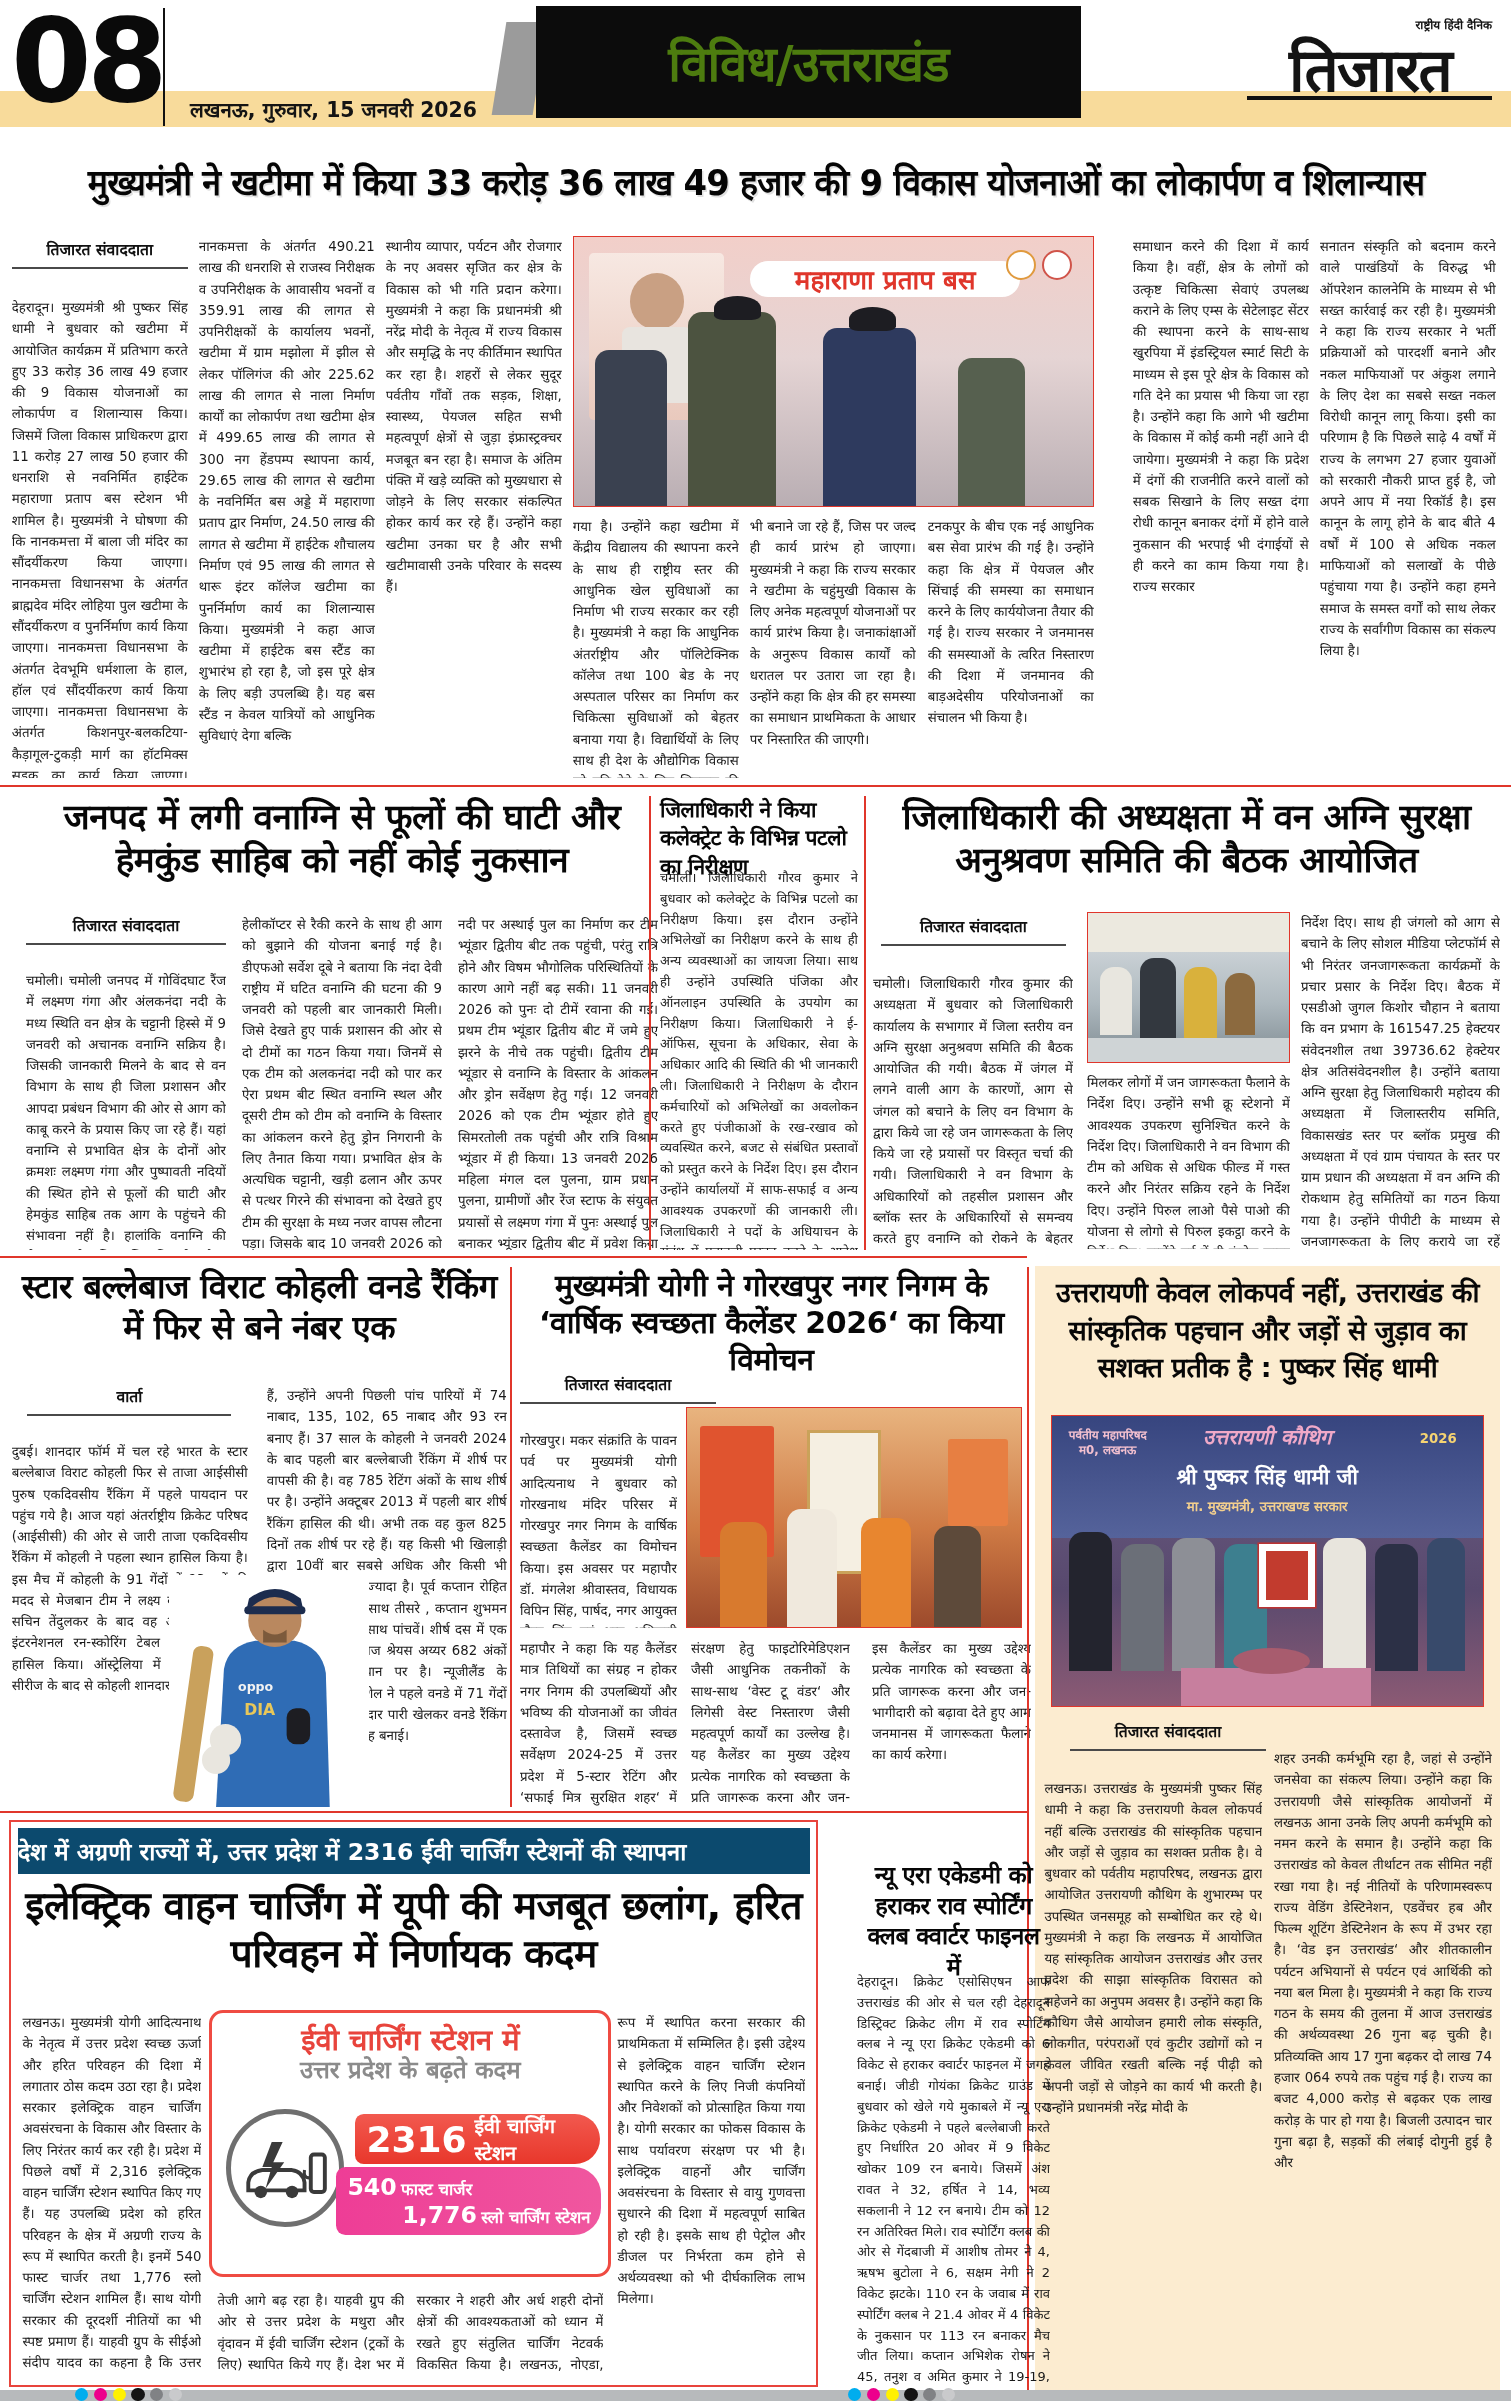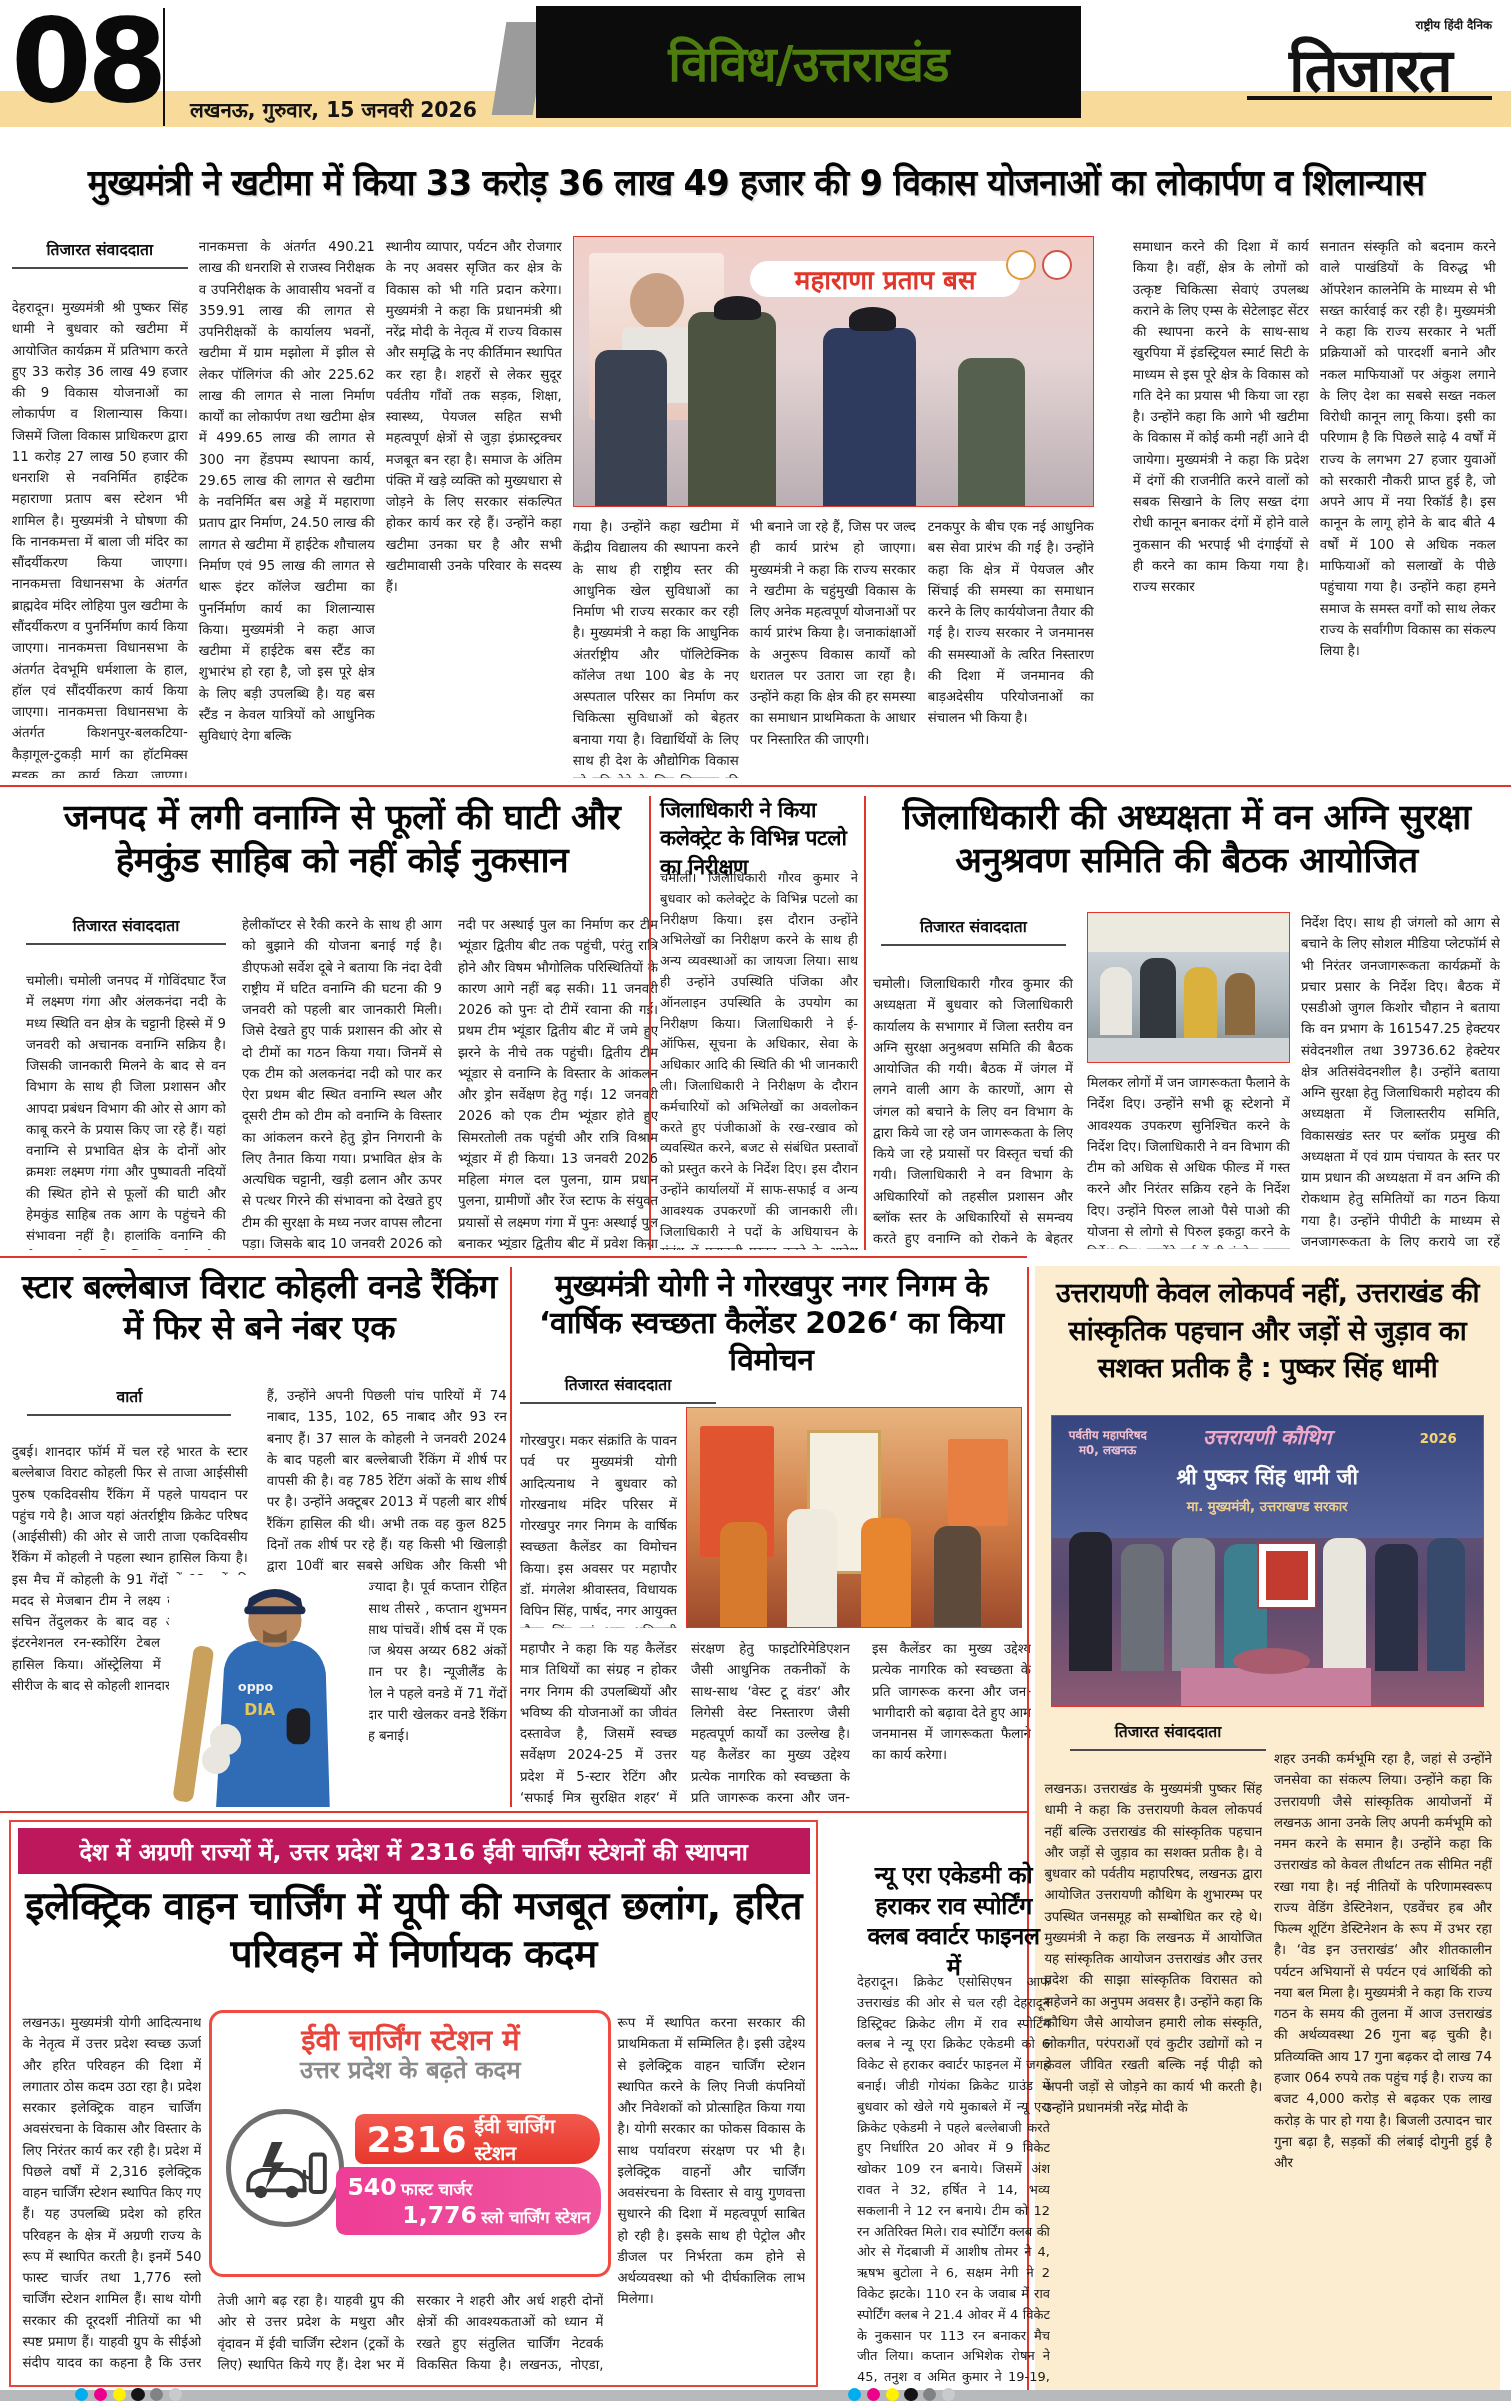--- a/index.html
+++ b/index.html
@@ -196,21 +196,21 @@
       <div class="abs" style="left:42%; bottom:11%; width:18%; height:9%; background:#b44; border-radius:50%; background:#a85c6e;"></div>
     </div>
     <div class="byline abs" style="left:35px; top:454px; width:196px;">तिजारत संवाददाता</div>
     <div class="col" style="left:9.4px; top:512px; width:218px; height:605px;">लखनऊ। उत्तराखंड के मुख्यमंत्री पुष्कर सिंह धामी ने कहा कि उत्तरायणी केवल लोकपर्व नहीं बल्कि उत्तराखंड की सांस्कृतिक पहचान और जड़ों से जुड़ाव का सशक्त प्रतीक है। वे बुधवार को पर्वतीय महापरिषद, लखनऊ द्वारा आयोजित उत्तरायणी कौथिग के शुभारम्भ पर उपस्थित जनसमूह को सम्बोधित कर रहे थे। मुख्यमंत्री ने कहा कि लखनऊ में आयोजित यह सांस्कृतिक आयोजन उत्तराखंड और उत्तर प्रदेश की साझा सांस्कृतिक विरासत को सहेजने का अनुपम अवसर है। उन्होंने कहा कि कौथिग जैसे आयोजन हमारी लोक संस्कृति, लोकगीत, परंपराओं एवं कुटीर उद्योगों को न केवल जीवित रखती बल्कि नई पीढ़ी को अपनी जड़ों से जोड़ने का कार्य भी करती है। उन्होंने प्रधानमंत्री नरेंद्र मोदी के</div>
     <div class="col" style="left:239px; top:482px; width:218px; height:635px;">शहर उनकी कर्मभूमि रहा है, जहां से उन्होंने जनसेवा का संकल्प लिया। उन्होंने कहा कि उत्तरायणी जैसे सांस्कृतिक आयोजनों में लखनऊ आना उनके लिए अपनी कर्मभूमि को नमन करने के समान है। उन्होंने कहा कि उत्तराखंड को केवल तीर्थाटन तक सीमित नहीं रखा गया है। नई नीतियों के परिणामस्वरूप राज्य वेडिंग डेस्टिनेशन, एडवेंचर हब और फिल्म शूटिंग डेस्टिनेशन के रूप में उभर रहा है। ‘वेड इन उत्तराखंड‘ और शीतकालीन पर्यटन अभियानों से पर्यटन एवं आर्थिकी को नया बल मिला है। मुख्यमंत्री ने कहा कि राज्य गठन के समय की तुलना में आज उत्तराखंड की अर्थव्यवस्था 26 गुना बढ़ चुकी है। प्रतिव्यक्ति आय 17 गुना बढ़कर दो लाख 74 हजार 064 रुपये तक पहुंच गई है। राज्य का बजट 4,000 करोड़ से बढ़कर एक लाख करोड़ के पार हो गया है। बिजली उत्पादन चार गुना बढ़ा है, सड़कों की लंबाई दोगुनी हुई है और</div>
   </div>
 
   <div class="hline" style="left:0; top:1811px; width:1027px;"></div>
 
   <div class="abs" style="left:9.4px; top:1820px; width:809px; height:567px; border:2.4px solid #e8443c; background:#fff;">
-    <div class="abs" style="left:6.3px; top:6.3px; width:792px; height:46px; background:#be185d; display:flex; align-items:center; justify-content:center;">
+    <div class="abs" style="left:6.3px; top:6.3px; width:792px; height:46px; background:#0c4a6e; display:flex; align-items:center; ">
       <span style="color:#fff; font-size:23.6px; font-weight:bold;">देश में अग्रणी राज्यों में, उत्तर प्रदेश में 2316 ईवी चार्जिंग स्टेशनों की स्थापना</span>
     </div>
     <div class="hl abs" style="left:6.3px; top:60px; width:792px; font-size:39px;">इलेक्ट्रिक वाहन चार्जिंग में यूपी की मजबूत छलांग, हरित परिवहन में निर्णायक कदम</div>
 
     <div class="abs" style="left:198px; top:188px; width:402px; height:267px; border:3.1px solid #ef4b42; border-radius:14px; background:#fff; padding:11px 7.9px;">
       <div class="evbox-title1">ईवी चार्जिंग स्टेशन में</div>
       <div class="evbox-title2">उत्तर प्रदेश के बढ़ते कदम</div>
       <div class="abs" style="left:14px; top:96px; width:118px; height:118px; border:5.5px solid #6f6f6f; border-radius:50%; background:#fff; display:flex; align-items:center; justify-content:center;">
         <svg width="86" height="75" viewBox="0 0 110 96">
           <path d="M38 14 L52 14 L40 40 L54 40 L30 74 L38 46 L26 46 Z" fill="#3a3a3a"></path>

